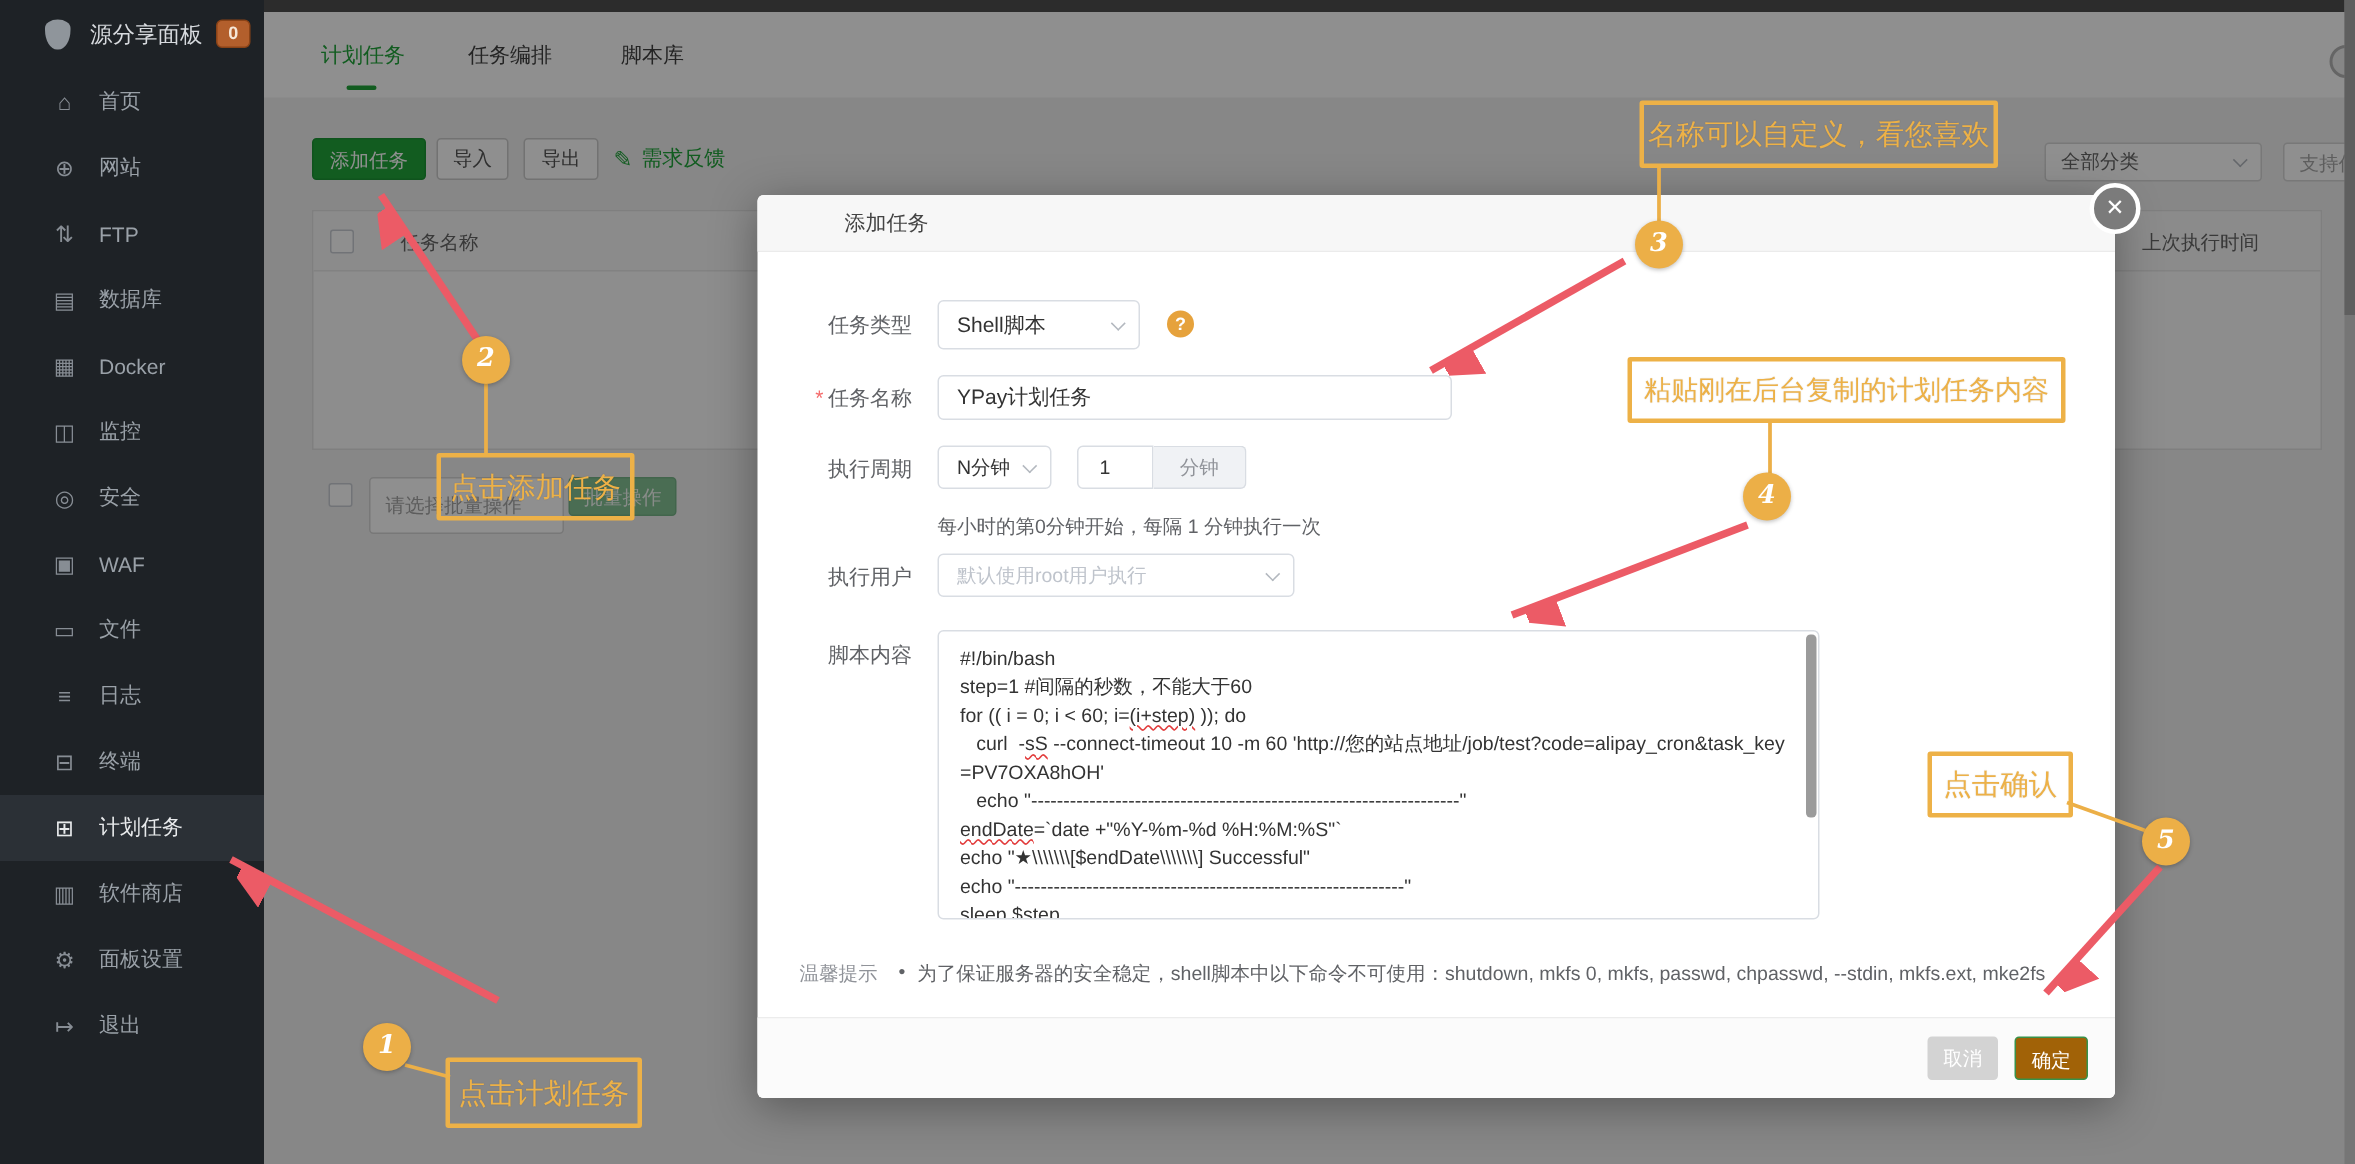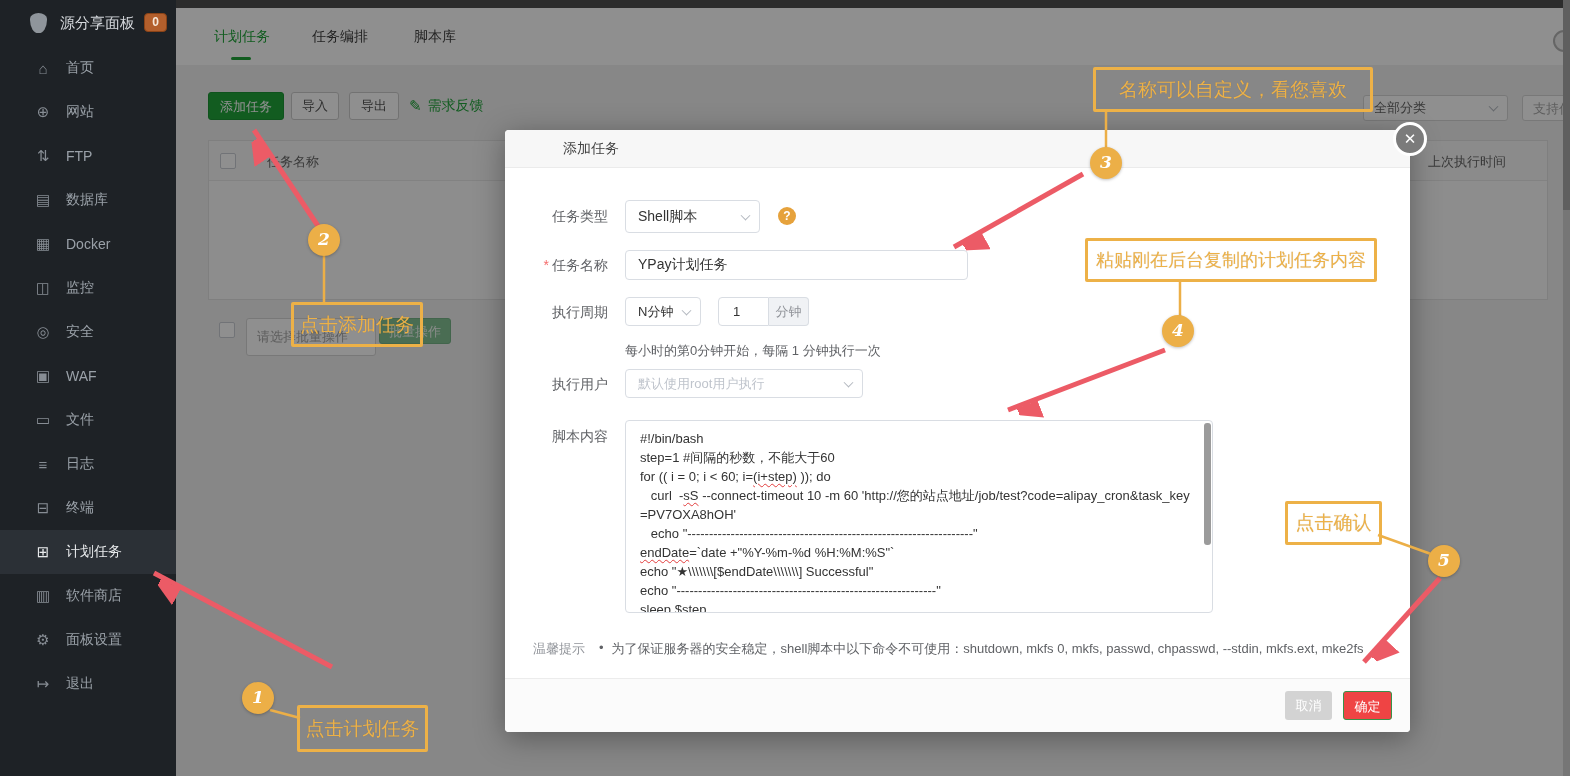--- a/index.html
+++ b/index.html
@@ -89,21 +89,21 @@
   .sq { text-decoration:underline; text-decoration-style:wavy; text-decoration-color:#e23c3c; text-decoration-thickness:1px; text-underline-offset:2px; }
   .sb-thumb { position:absolute; left:699px; top:293px; width:7px; height:122px; background:#9b9b9b; border-radius:3px; cursor:grab; }
   .warn-row { position:absolute; left:28px; top:510px; width:860px; font-size:13px; color:#606266; display:flex; }
   .warn-label { color:#909399; margin-right:14px; }
   .warn-bullet { margin-right:8px; }
   .m-foot { position:absolute; left:0; bottom:0; width:905px; height:54px; background:#fbfbfb;
     border-top:1px solid #ececec; border-radius:0 0 4px 4px; }
   .btn-cancel { position:absolute; right:78px; top:12px; width:47px; height:29px; line-height:29px;
     background:#d3d3d3; color:#fff; border:none; }
   .btn-confirm { position:absolute; right:18px; top:12px; width:49px; height:29px; line-height:29px;
-    background:#ef4444; color:#fff; border:1px solid #38924a; }
+    background:#a16207; color:#fff; border:1px solid #38924a; }
   #modal-close { position:absolute; left:1393px; top:122px; width:34px; height:34px; border-radius:50%;
     background:#7b7b7b; border:3px solid #fff; color:#fff; font-size:15px; font-weight:bold;
     text-align:center; line-height:28px; z-index:22; cursor:pointer; }
 
   
   #ann-svg { position:absolute; left:0; top:0; width:1570px; height:776px; z-index:30; pointer-events:none; }
   .ann-box { position:absolute; border:3px solid #edb147; border-radius:2px; color:#edb147;
     display:flex; align-items:center; justify-content:center; z-index:31; background:transparent;
     text-shadow:0 0 1px rgba(0,0,0,0.15); }
   .ann-circle { position:absolute; width:32px; height:32px; border-radius:50%; background:#ecaf47;
@@ -243,21 +243,21 @@
 
     <div class="m-label" style="top:127px;"><span class="m-star">*</span><span>任务名称</span></div>
     <input class="m-input" style="left: 120px; top: 120px; width: 343px; height: 30px; padding: 0px 12px;" value="YPay计划任务">
 
     <div class="m-label" style="top:174px;">执行周期</div>
     <div class="m-sel" style="left:120px; top:167px; width:76px; height:29px; font-size:13px;">
       <span>N分钟</span>
         <span class="caret"></span>
     </div>
     <input class="m-input" style="left: 213px; top: 167px; width: 51px; height: 29px; padding: 0px 0px 0px 14px; font-size: 13px; border-radius: 4px 0px 0px 4px;" value="1">
-    <div class="addon" style="left:264px; top:167px; width:40px; height:29px; line-height:27px;">分钟</div>
+    <div class="addon" style="left:264px; top:167px; width:62px; height:29px; line-height:27px;">分钟</div>
     <div class="hint">每小时的第0分钟开始，每隔 1 分钟执行一次</div>
 
     <div class="m-label" style="top:246px;">执行用户</div>
     <div class="m-sel" style="left:120px; top:239px; width:238px; height:29px; font-size:13px;">
       <span class="ph">默认使用root用户执行</span>
         <span class="caret"></span>
     </div>
 
     <div class="m-label" style="top:298px;">脚本内容</div>
     <div class="script-box">
@@ -303,21 +303,21 @@
 
     <line x1="332" y1="667" x2="154" y2="573" stroke="#ec5b66" stroke-width="5" marker-end="url(#ah)"></line>
     <line x1="322" y1="232" x2="254" y2="130" stroke="#ec5b66" stroke-width="5" marker-end="url(#ah)"></line>
     <line x1="1083" y1="174" x2="954" y2="247" stroke="#ec5b66" stroke-width="5" marker-end="url(#ah)"></line>
     <line x1="1165" y1="350" x2="1008" y2="410" stroke="#ec5b66" stroke-width="5" marker-end="url(#ah)"></line>
     <line x1="1440" y1="578" x2="1364" y2="662" stroke="#ec5b66" stroke-width="5" marker-end="url(#ah)"></line>
   </svg>
 
   <div class="ann-box" style="left:291px; top:302px; width:132px; height:45px; font-size:19px;">点击添加任务</div>
   <div class="ann-box" style="left:297px; top:705px; width:131px; height:47px; font-size:19px;">点击计划任务</div>
-  <div class="ann-box" style="left:1093px; top:67px; width:280px; height:45px; font-size:19px;">名称可以自定义，看您喜欢</div>
+  <div class="ann-box" style="left:1093px; top:67px; width:239px; height:45px; font-size:19px;">名称可以自定义，看您喜欢</div>
   <div class="ann-box" style="left:1085px; top:238px; width:292px; height:44px; font-size:18px;">粘贴刚在后台复制的计划任务内容</div>
   <div class="ann-box" style="left:1285px; top:501px; width:97px; height:44px; font-size:19px;">点击确认</div>
 
   <div class="ann-circle" style="left:242px; top:682px;">1</div>
   <div class="ann-circle" style="left:308px; top:224px;">2</div>
   <div class="ann-circle" style="left:1090px; top:147px;">3</div>
   <div class="ann-circle" style="left:1162px; top:315px;">4</div>
   <div class="ann-circle" style="left:1428px; top:545px;">5</div>
 
 </div>

